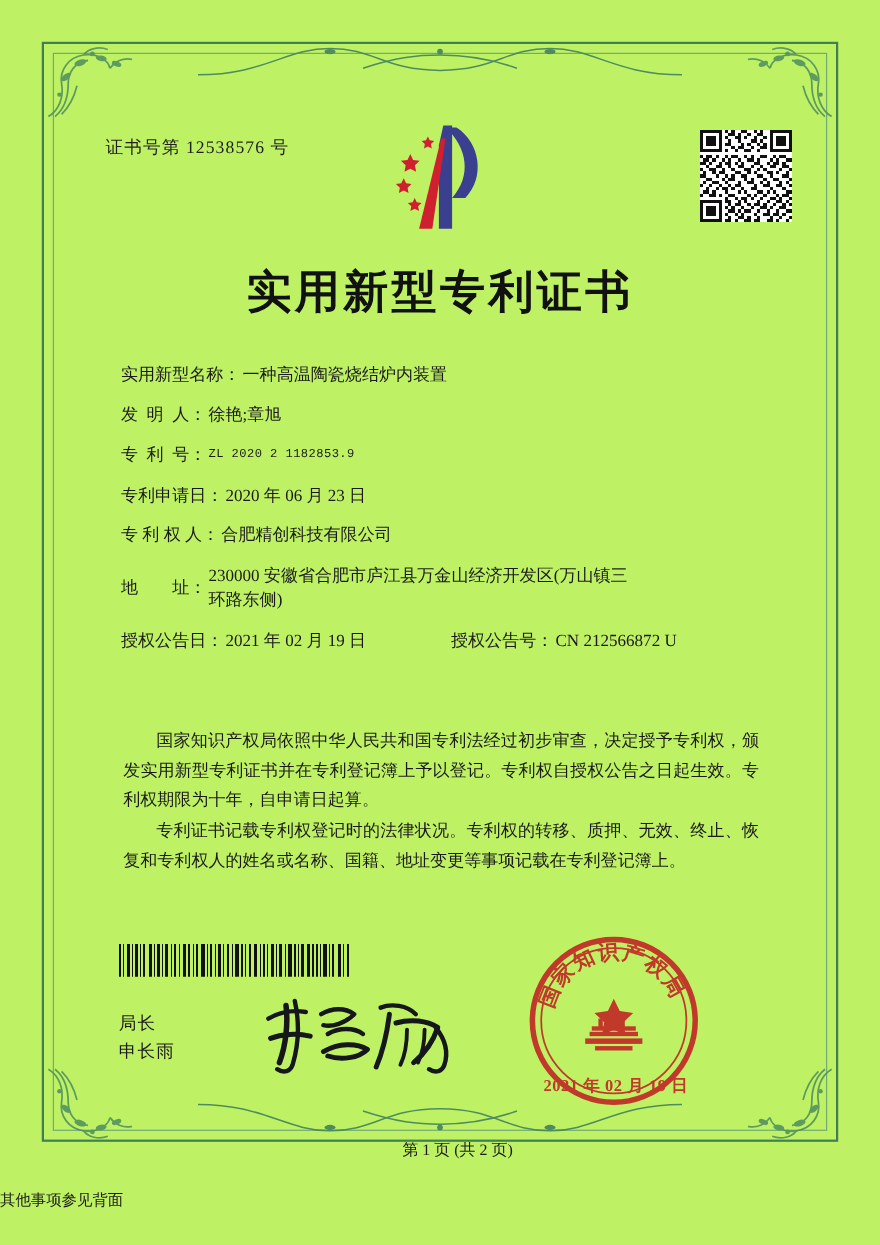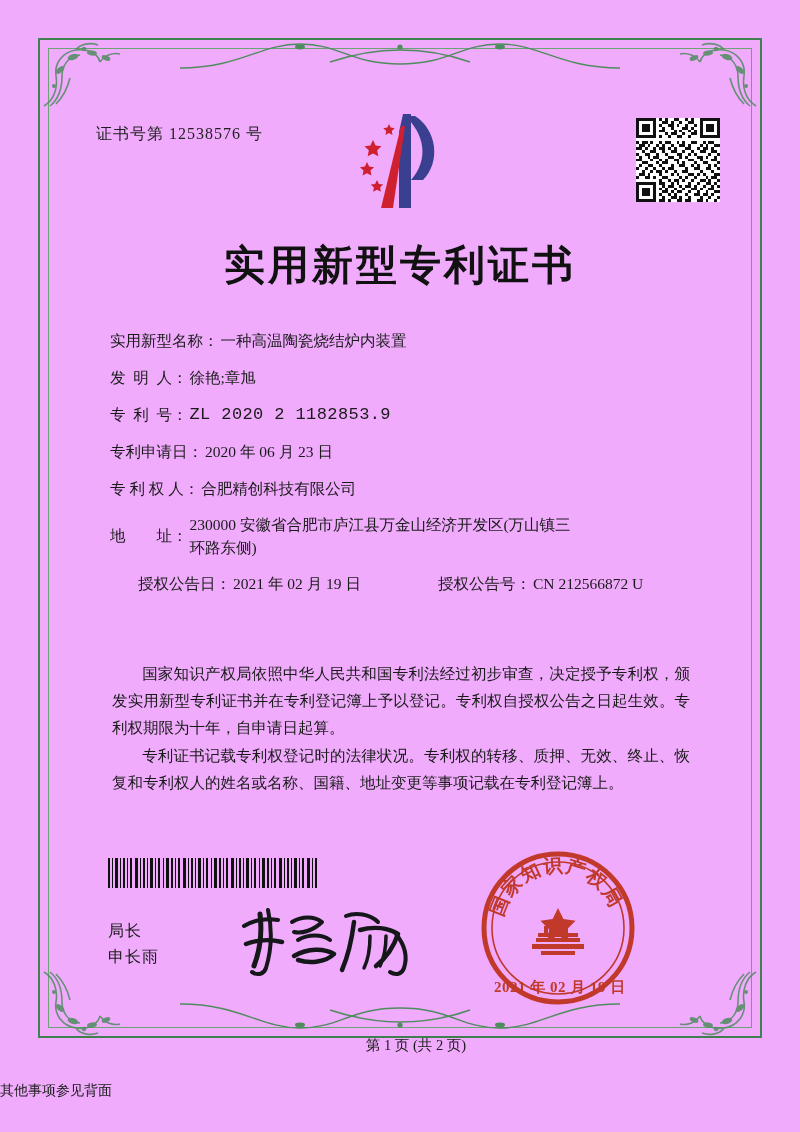--- a/index.html
+++ b/index.html
@@ -15,21 +15,21 @@
     color: #1a1a1a;
     overflow: hidden;
   }
 
   
   .page {
     position: absolute;
     left: 0; top: 0;
     width: 800px;
     height: 1132px;
-    background: #f0abfc;
+    background: #bef264;
   }
 
   
   .border-outer {
     position: absolute;
     left: 38px; top: 38px;
     width: 724px;
     height: 1000px;
     border: 2px solid #3f7f50;
     box-sizing: border-box;
@@ -125,32 +125,31 @@
   .field-label {
     white-space: pre;
     flex: 0 0 auto;
   }
   .field-value {
     flex: 1 1 auto;
     padding-left: 2px;
   }
   .field-value.mono {
     font-family: "Liberation Mono", "DejaVu Sans Mono", monospace;
-    font-size: 17px;
+    font-size: 11px;
     letter-spacing: .4px;
   }
   .addr-second {
     display: block;
     margin-top: 7px;
     margin-left: 0;
   }
   .two-col {
     display: flex;
     margin-bottom: 20px;
-    margin-left: 28px;
   }
   .two-col .col-a { flex: 0 0 300px; display: flex; }
   .two-col .col-b { flex: 1 1 auto; display: flex; }
 
   
   .para {
     position: absolute;
     left: 112px;
     width: 578px;
     font-size: 15.5px;

